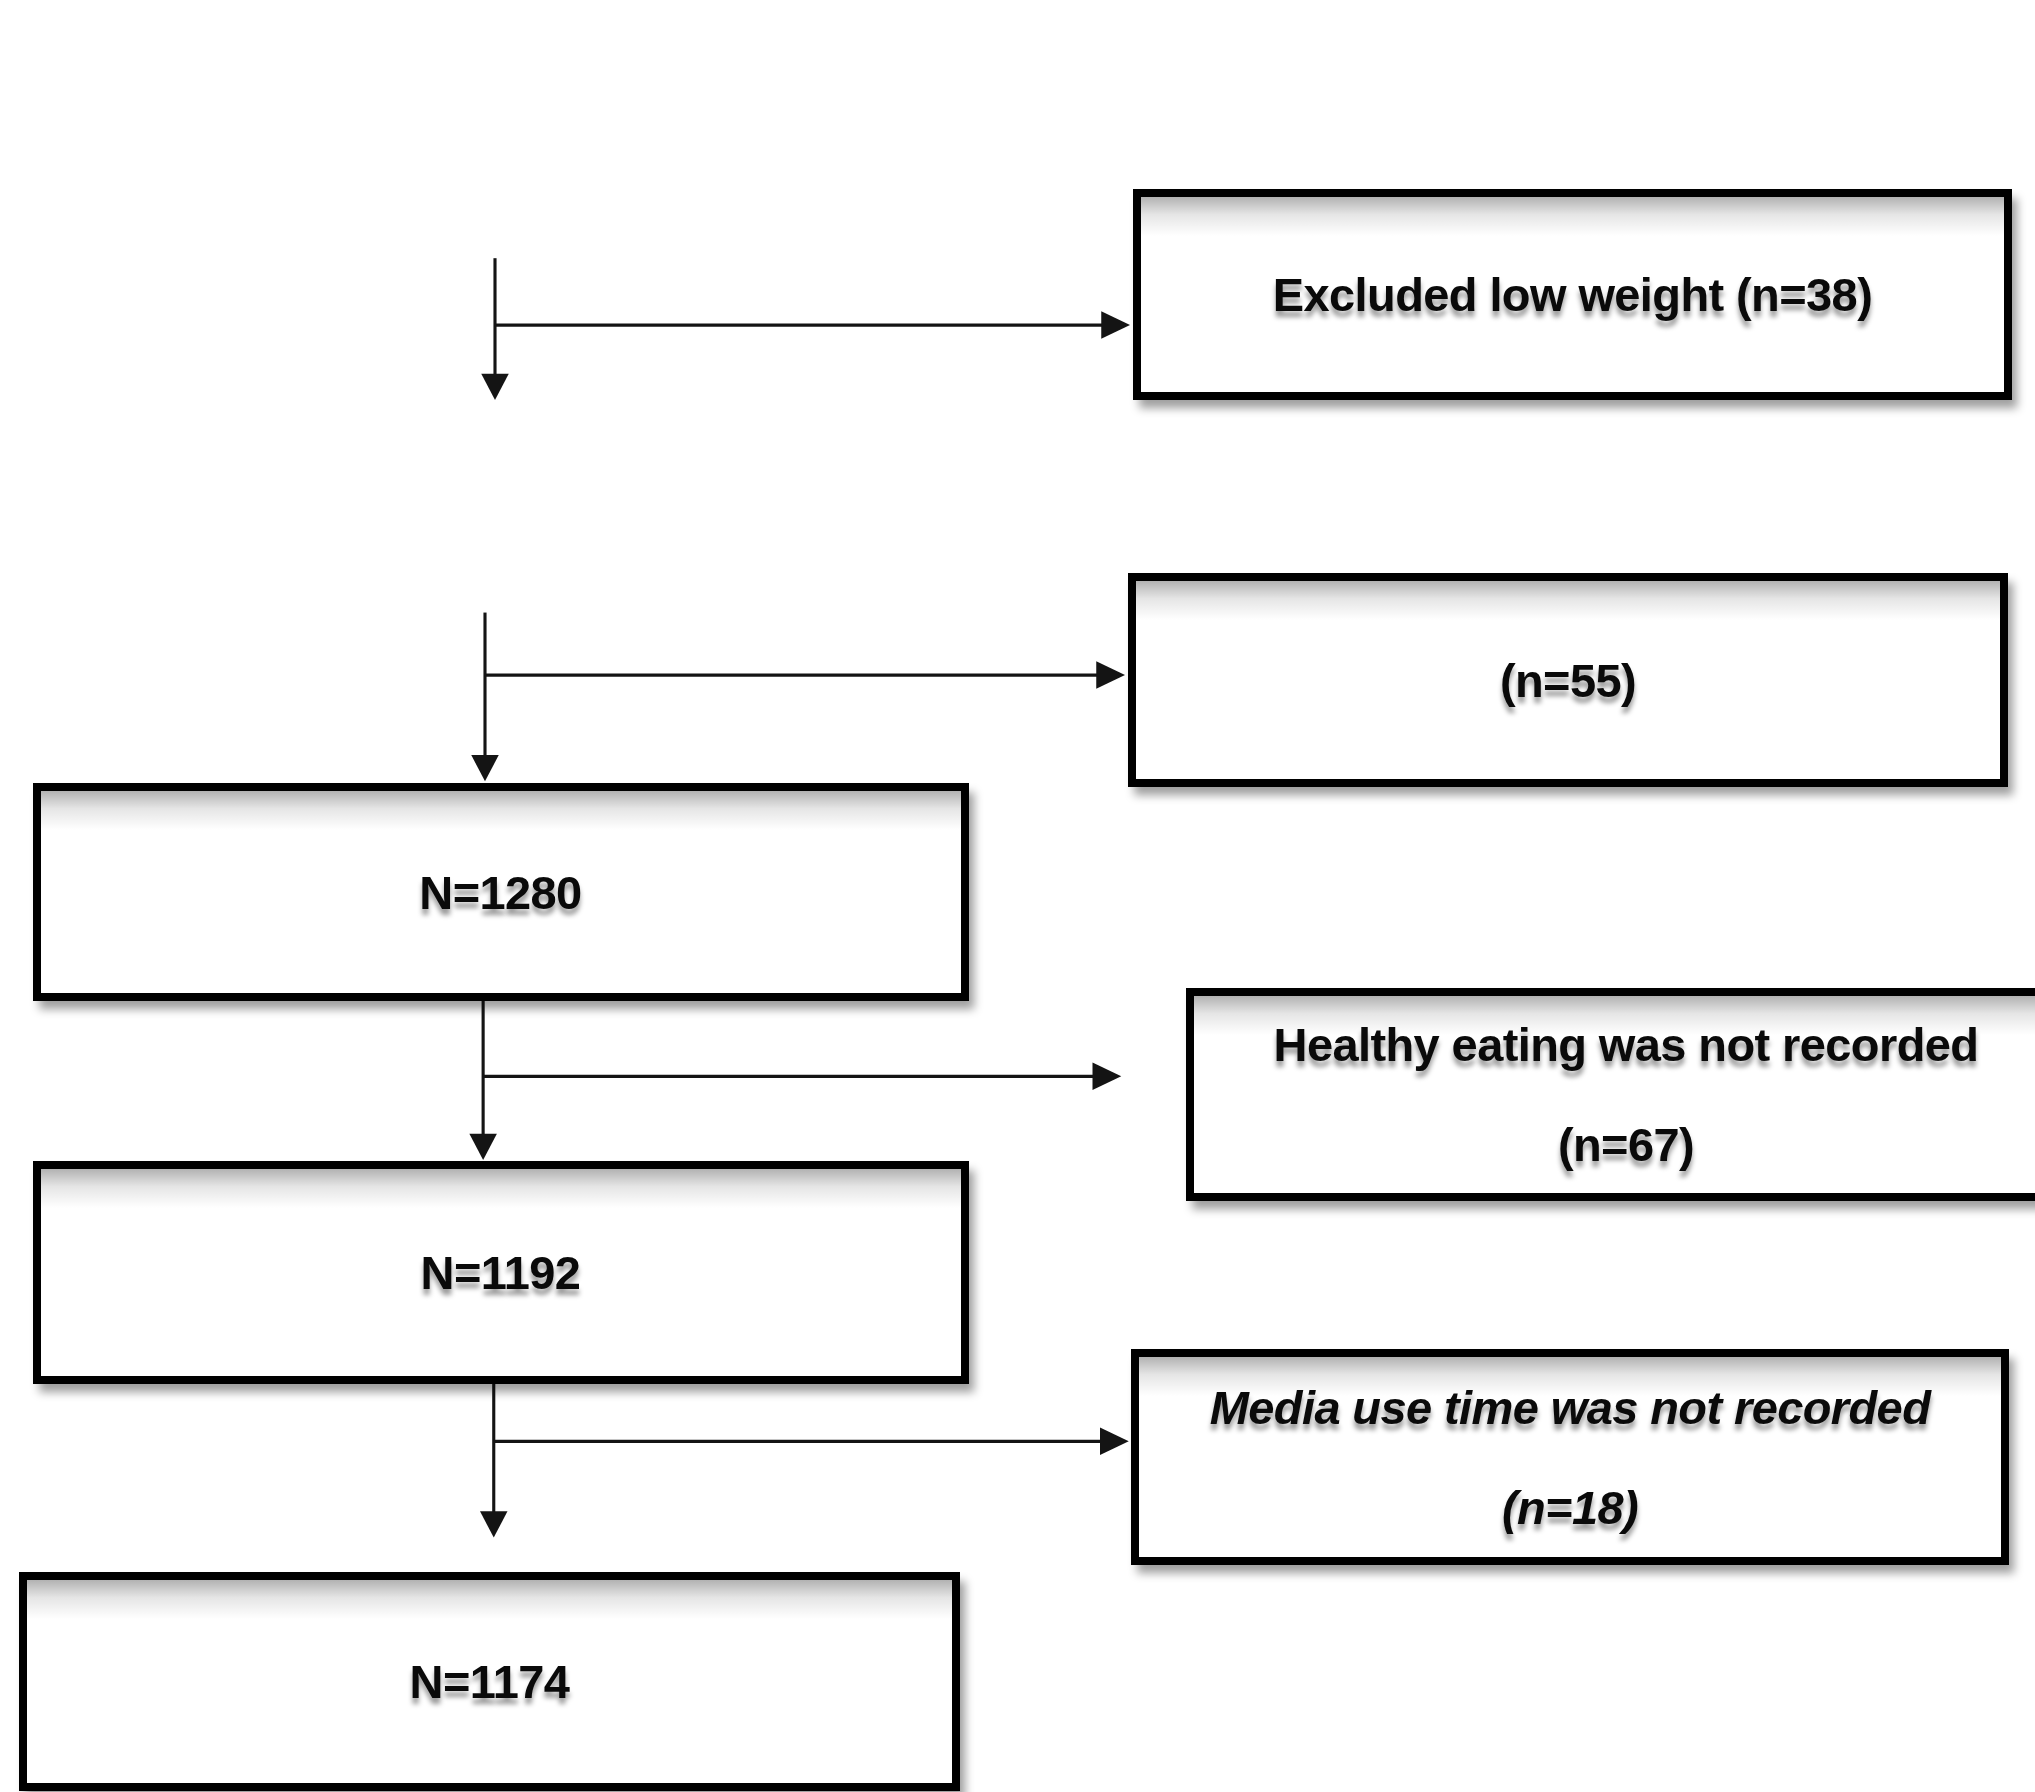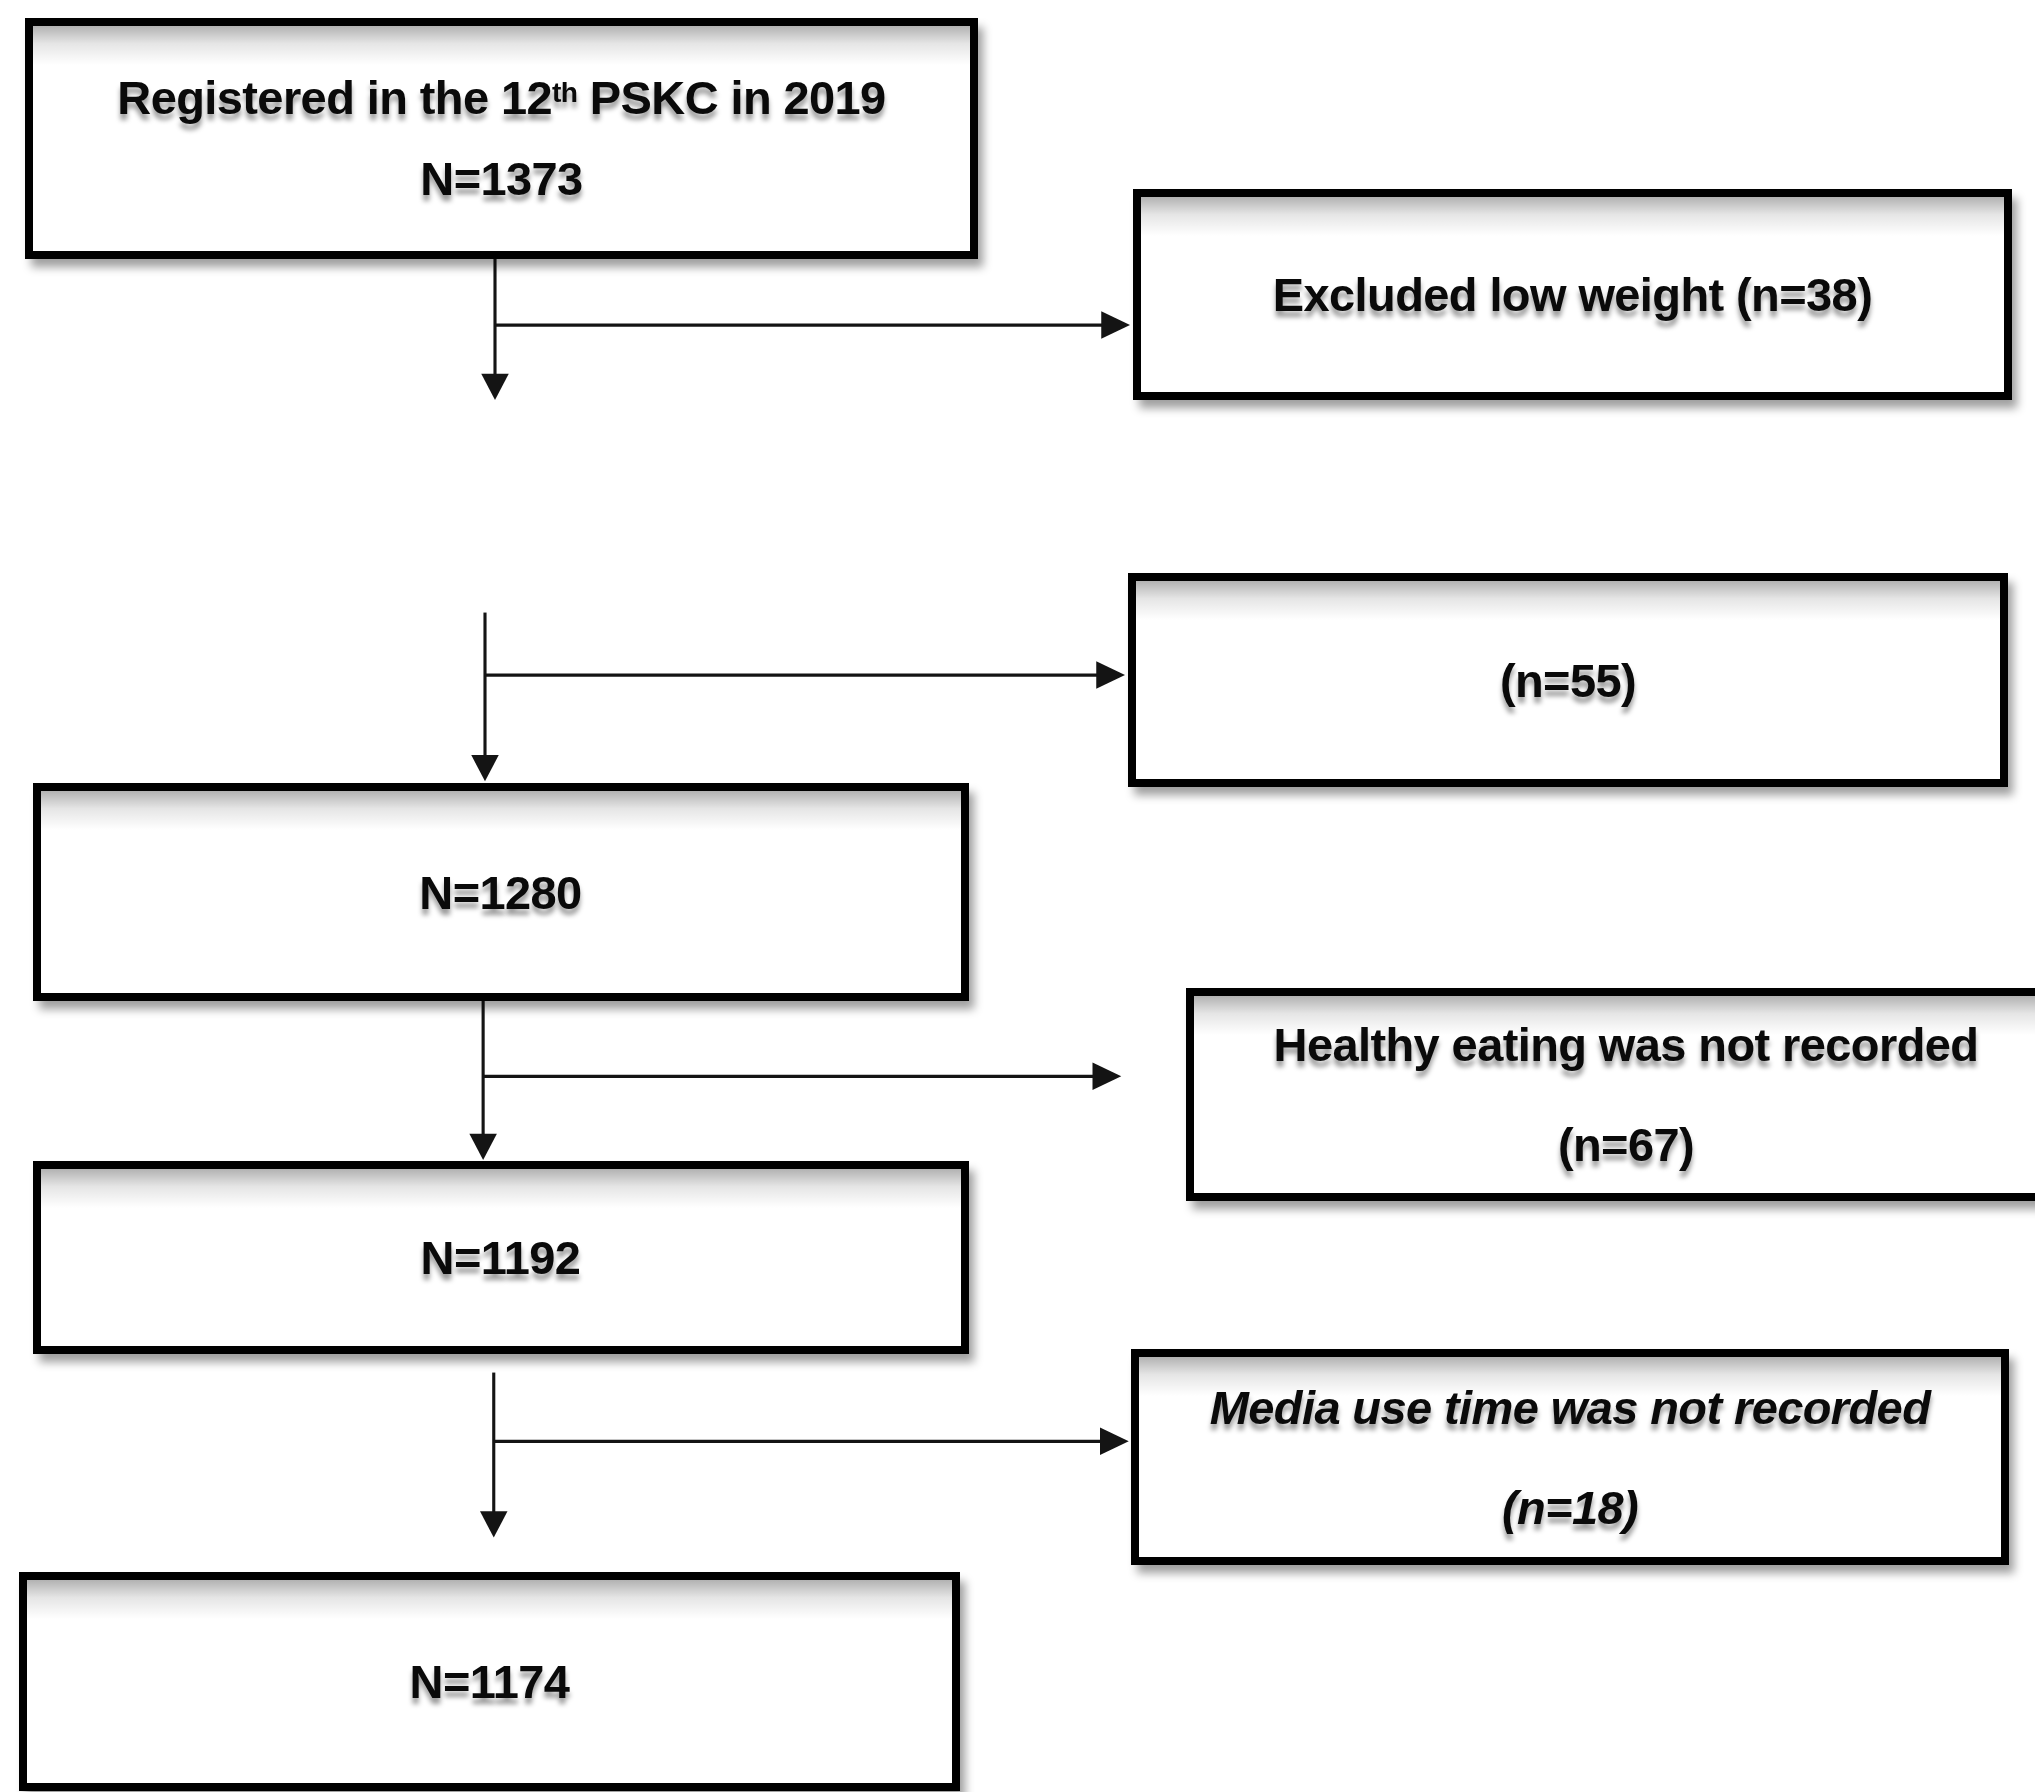--- a/index.html
+++ b/index.html
@@ -63,21 +63,21 @@
   #arrows line { stroke: #141414; stroke-width: 5; }
   #arrows polygon { fill: #141414; }
 
   
   #main-box-1 { left: 25px;   top: 17.5px;   width: 953px; height: 241px; }
   #side-box-1 { left: 1133px; top: 189px;  width: 879px; height: 211px; }
   #main-box-2 { left: 32.5px;   top: 400px;  width: 936px; height: 213px; }
   #side-box-2 { left: 1128px; top: 573px;  width: 880px; height: 214px; }
   #main-box-3 { left: 32.5px;   top: 783px; width: 936px; height: 218px; }
   #side-box-3 { left: 1186px; top: 988px; width: 880px; height: 213px; }
-  #main-box-4 { left: 32.5px;   top: 1161px; width: 936px; height: 193px; }
+  #main-box-4 { left: 32.5px;   top: 1161px; width: 936px; height: 223px; }
   #side-box-4 { left: 1131px; top: 1349px; width: 878px; height: 216px; font-style: italic; }
   #main-box-5 { left: 19px;   top: 1572px; width: 941px; height: 219px; }
 </style>
 </head>
 <body>
 
 <div id="canvas">
 
   <svg id="arrows" viewBox="0 0 3256 2867" xmlns="http://www.w3.org/2000/svg">
 
@@ -95,24 +95,20 @@
     <polygon points="773,1856 751,1814 795,1814"></polygon>
     <line x1="773" y1="1722" x2="1750" y2="1722"></line>
     <polygon points="1794,1722 1748,1700 1748,1744"></polygon>
 
     <line x1="790" y1="2196" x2="790" y2="2424"></line>
     <polygon points="790,2460 768,2418 812,2418"></polygon>
     <line x1="790" y1="2306" x2="1762" y2="2306"></line>
     <polygon points="1806,2306 1760,2284 1760,2328"></polygon>
   </svg>
 
-  <div class="box title-box-lines" id="main-box-1">
-    <div class="line"><span>Registered in the 12</span><sup>th</sup><span> PSKC in 2019</span></div>
-    <div class="line">N=1373</div>
-  </div>
 
 
   <div class="box" id="main-box-3">
     <div class="line">N=1280</div>
   </div>
 
   <div class="box" id="main-box-4">
     <div class="line">N=1192</div>
   </div>
 

